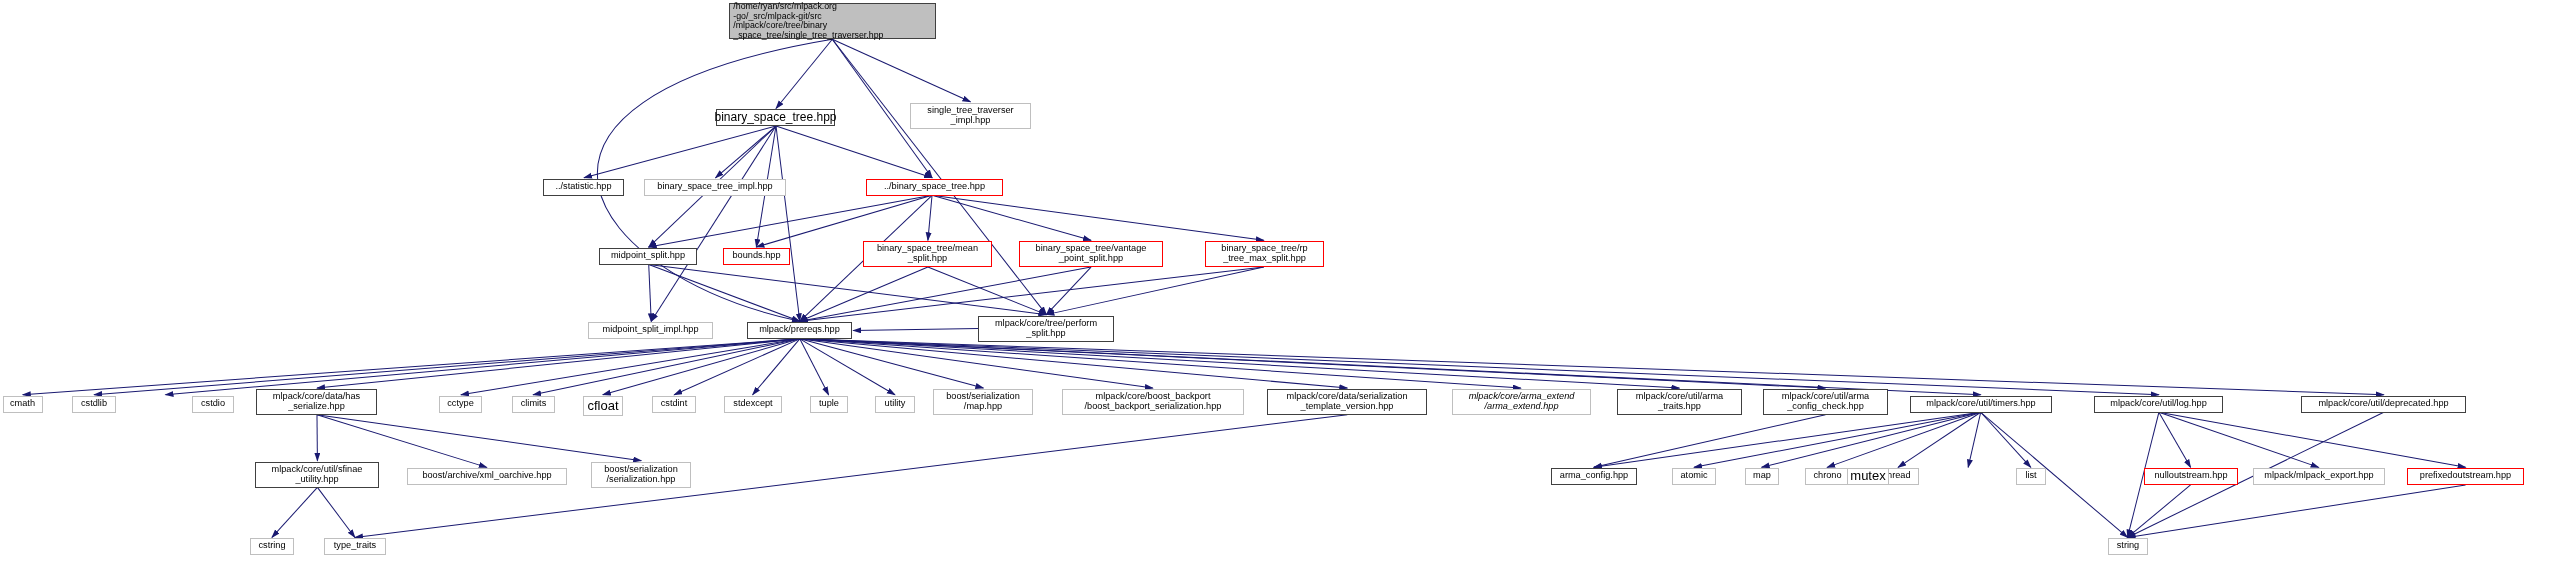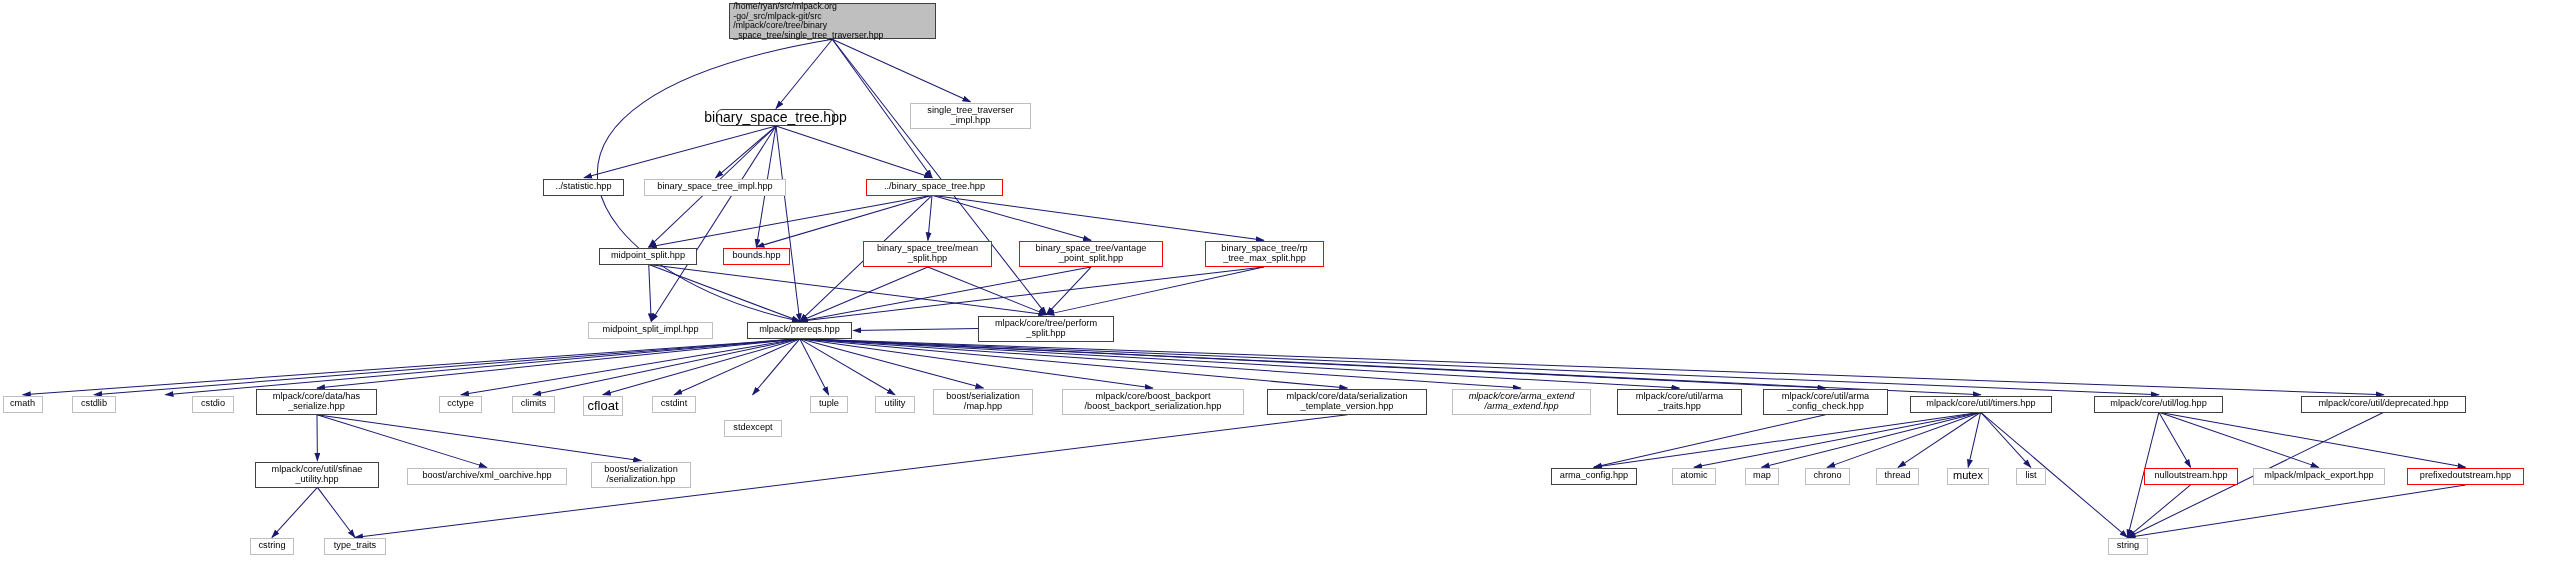--- a/index.html
+++ b/index.html
@@ -97,21 +97,21 @@
         <path d="M2954,581 Q2751.5,612.5 2549,644" stroke="#191970" stroke-width="1.2" fill="none" marker-end="url(#arw)"></path>
       </g>
   </svg>
   <div id="node-layer">
       <div class="node n-root" style="left: 729px; top: 3.3px; width: 207px; height: 36px; font-size: 8.8px; justify-content: flex-start; padding-left: 3.3px; text-align: left;">
         <span>/home/ryan/src/mlpack.org
 -go/_src/mlpack-git/src
 /mlpack/core/tree/binary
 _space_tree/single_tree_traverser.hpp</span>
       </div>
-      <div class="node n-bold" style="left: 716px; top: 109px; width: 119px; height: 16.7px; font-size: 14px; border-radius: 6px;">
+      <div class="node n-bold" style="left: 716px; top: 109px; width: 119px; height: 16.7px; font-size: 12px;">
         <span>binary_space_tree.hpp</span>
       </div>
       <div class="node n-plain" style="left: 910px; top: 103px; width: 121px; height: 26px; font-size: 9.2px; text-align: center;">
         <span>single_tree_traverser
 _impl.hpp</span>
       </div>
       <div class="node n-bold" style="left: 543px; top: 179px; width: 81px; height: 16.7px; font-size: 9.2px;">
         <span>../statistic.hpp</span>
       </div>
       <div class="node n-plain" style="left: 644px; top: 179px; width: 142px; height: 16.7px; font-size: 9.2px;">
@@ -166,21 +166,21 @@
       </div>
       <div class="node n-plain" style="left: 512px; top: 396px; width: 43px; height: 16.7px; font-size: 9.2px;">
         <span>climits</span>
       </div>
       <div class="node n-plain" style="left: 583px; top: 396px; width: 40px; height: 20px; font-size: 13px;">
         <span>cfloat</span>
       </div>
       <div class="node n-plain" style="left: 652px; top: 396px; width: 44px; height: 16.7px; font-size: 9.2px;">
         <span>cstdint</span>
       </div>
-      <div class="node n-plain" style="left: 724px; top: 396px; width: 58px; height: 16.7px; font-size: 9.2px; margin-top: 24px;">
+      <div class="node n-plain" style="left: 724px; top: 396px; width: 58px; height: 16.7px; font-size: 9.2px;">
         <span>stdexcept</span>
       </div>
       <div class="node n-plain" style="left: 810px; top: 396px; width: 38px; height: 16.7px; font-size: 9.2px;">
         <span>tuple</span>
       </div>
       <div class="node n-plain" style="left: 875px; top: 396px; width: 40px; height: 16.7px; font-size: 9.2px;">
         <span>utility</span>
       </div>
       <div class="node n-plain" style="left: 933px; top: 389px; width: 100px; height: 26px; font-size: 9.2px;">
         <span>boost/serialization
@@ -234,21 +234,21 @@
       </div>
       <div class="node n-plain" style="left: 1745px; top: 468px; width: 34px; height: 16.7px; font-size: 9.2px;">
         <span>map</span>
       </div>
       <div class="node n-plain" style="left: 1805px; top: 468px; width: 45px; height: 16.7px; font-size: 9.2px;">
         <span>chrono</span>
       </div>
       <div class="node n-plain" style="left: 1876px; top: 468px; width: 43px; height: 16.7px; font-size: 9.2px;">
         <span>thread</span>
       </div>
-      <div class="node n-plain" style="left: 1947px; top: 468px; width: 42px; height: 16.7px; font-size: 11px;">
+      <div class="node n-plain" style="left: 1847px; top: 468px; width: 42px; height: 16.7px; font-size: 13px;">
         <span>mutex</span>
       </div>
       <div class="node n-plain" style="left: 2016px; top: 468px; width: 30px; height: 16.7px; font-size: 9.2px;">
         <span>list</span>
       </div>
       <div class="node n-red" style="left: 2144px; top: 468px; width: 94px; height: 16.7px; font-size: 9.2px;">
         <span>nulloutstream.hpp</span>
       </div>
       <div class="node n-plain" style="left: 2253px; top: 468px; width: 132px; height: 16.7px; font-size: 9.2px;">
         <span>mlpack/mlpack_export.hpp</span>

